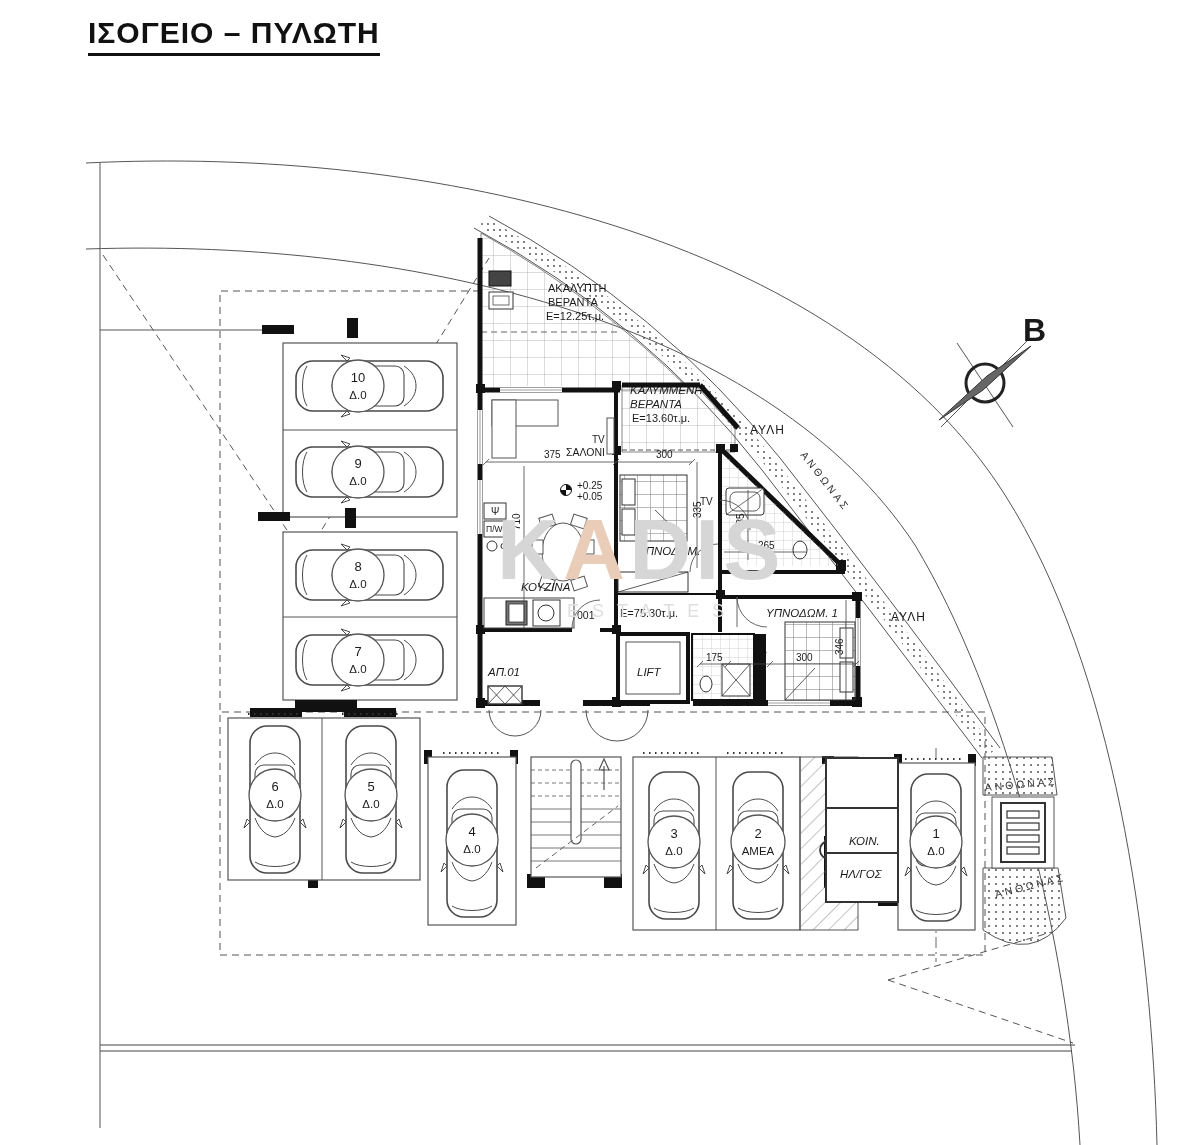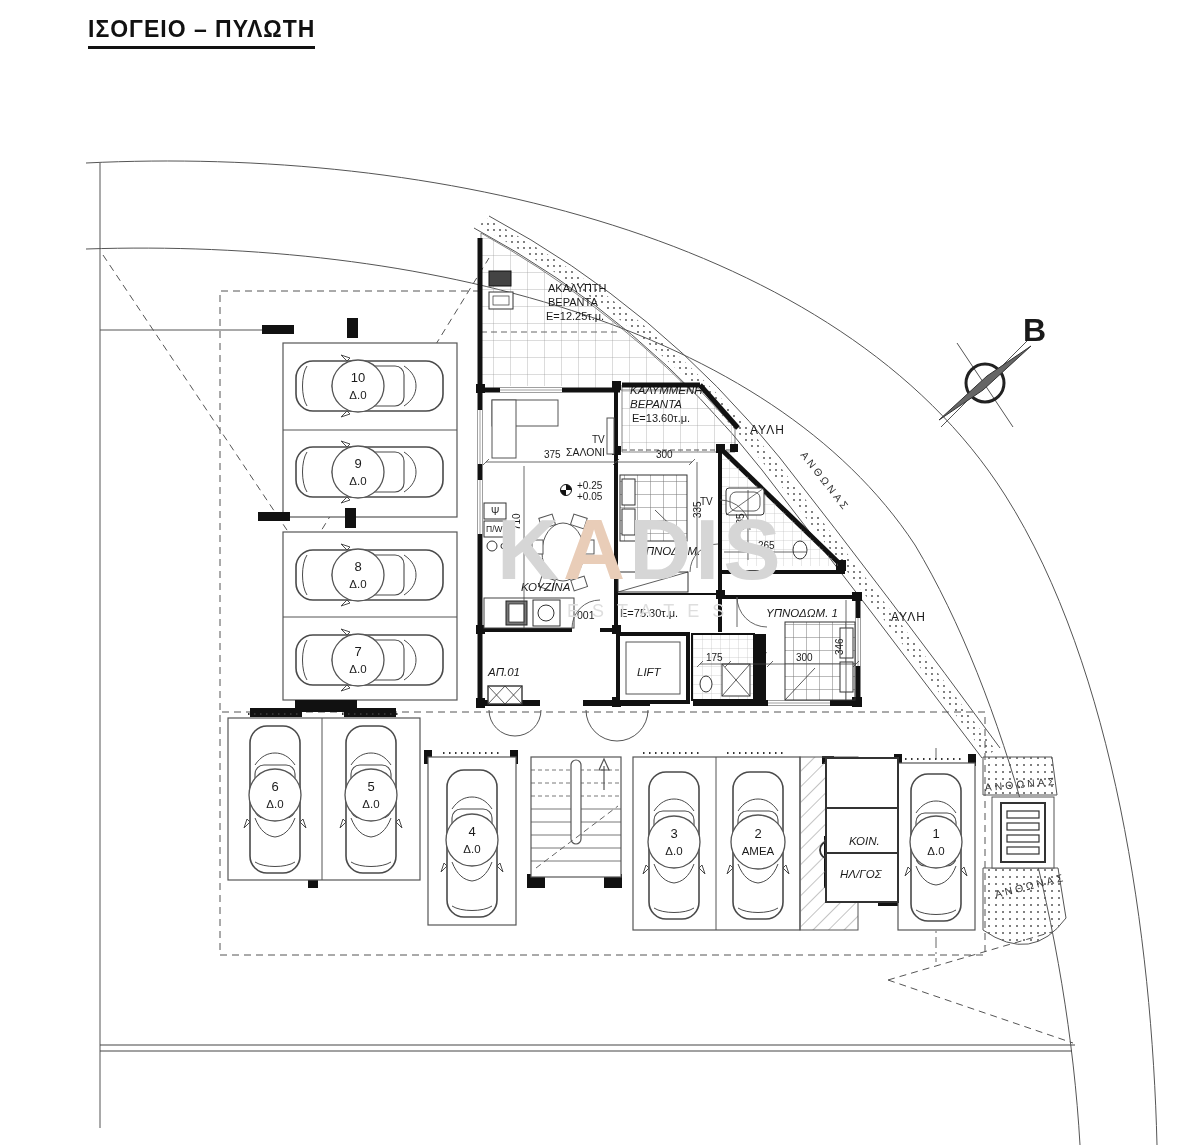--- a/index.html
+++ b/index.html
@@ -1,18 +1,18 @@
 <!DOCTYPE html>
 <html><head>
 <meta charset="utf-8">
 <style>
   html,body{margin:0;padding:0;background:#fff;}
   #canvas{position:relative;width:1180px;height:1145px;background:#fff;overflow:hidden;
           font-family:"Liberation Sans",sans-serif;}
-  #plan-title{position:absolute;left:88px;top:16px;font-size:23px;font-weight:bold;
+  #plan-title{position:absolute;left:88px;top:16px;font-size:30px;font-weight:bold;
               color:#111;border-bottom:3px solid #111;padding-bottom:3px;letter-spacing:1px;}
   #plan-svg{position:absolute;left:0;top:0;}
   .wm{position:absolute;left:497px;top:506px;font-size:86px;font-weight:bold;
       color:#d8d8d8;letter-spacing:4px;line-height:1;z-index:3;pointer-events:none;}
   .wm span{color:#d6d6d6;}
   .wm span:nth-child(2){color:#e9cdb8;}
   .wm-sub{position:absolute;left:567px;top:601px;font-size:18px;color:#dedede;
           letter-spacing:13px;z-index:3;pointer-events:none;}
   
   text{fill:#1a1a1a;}

